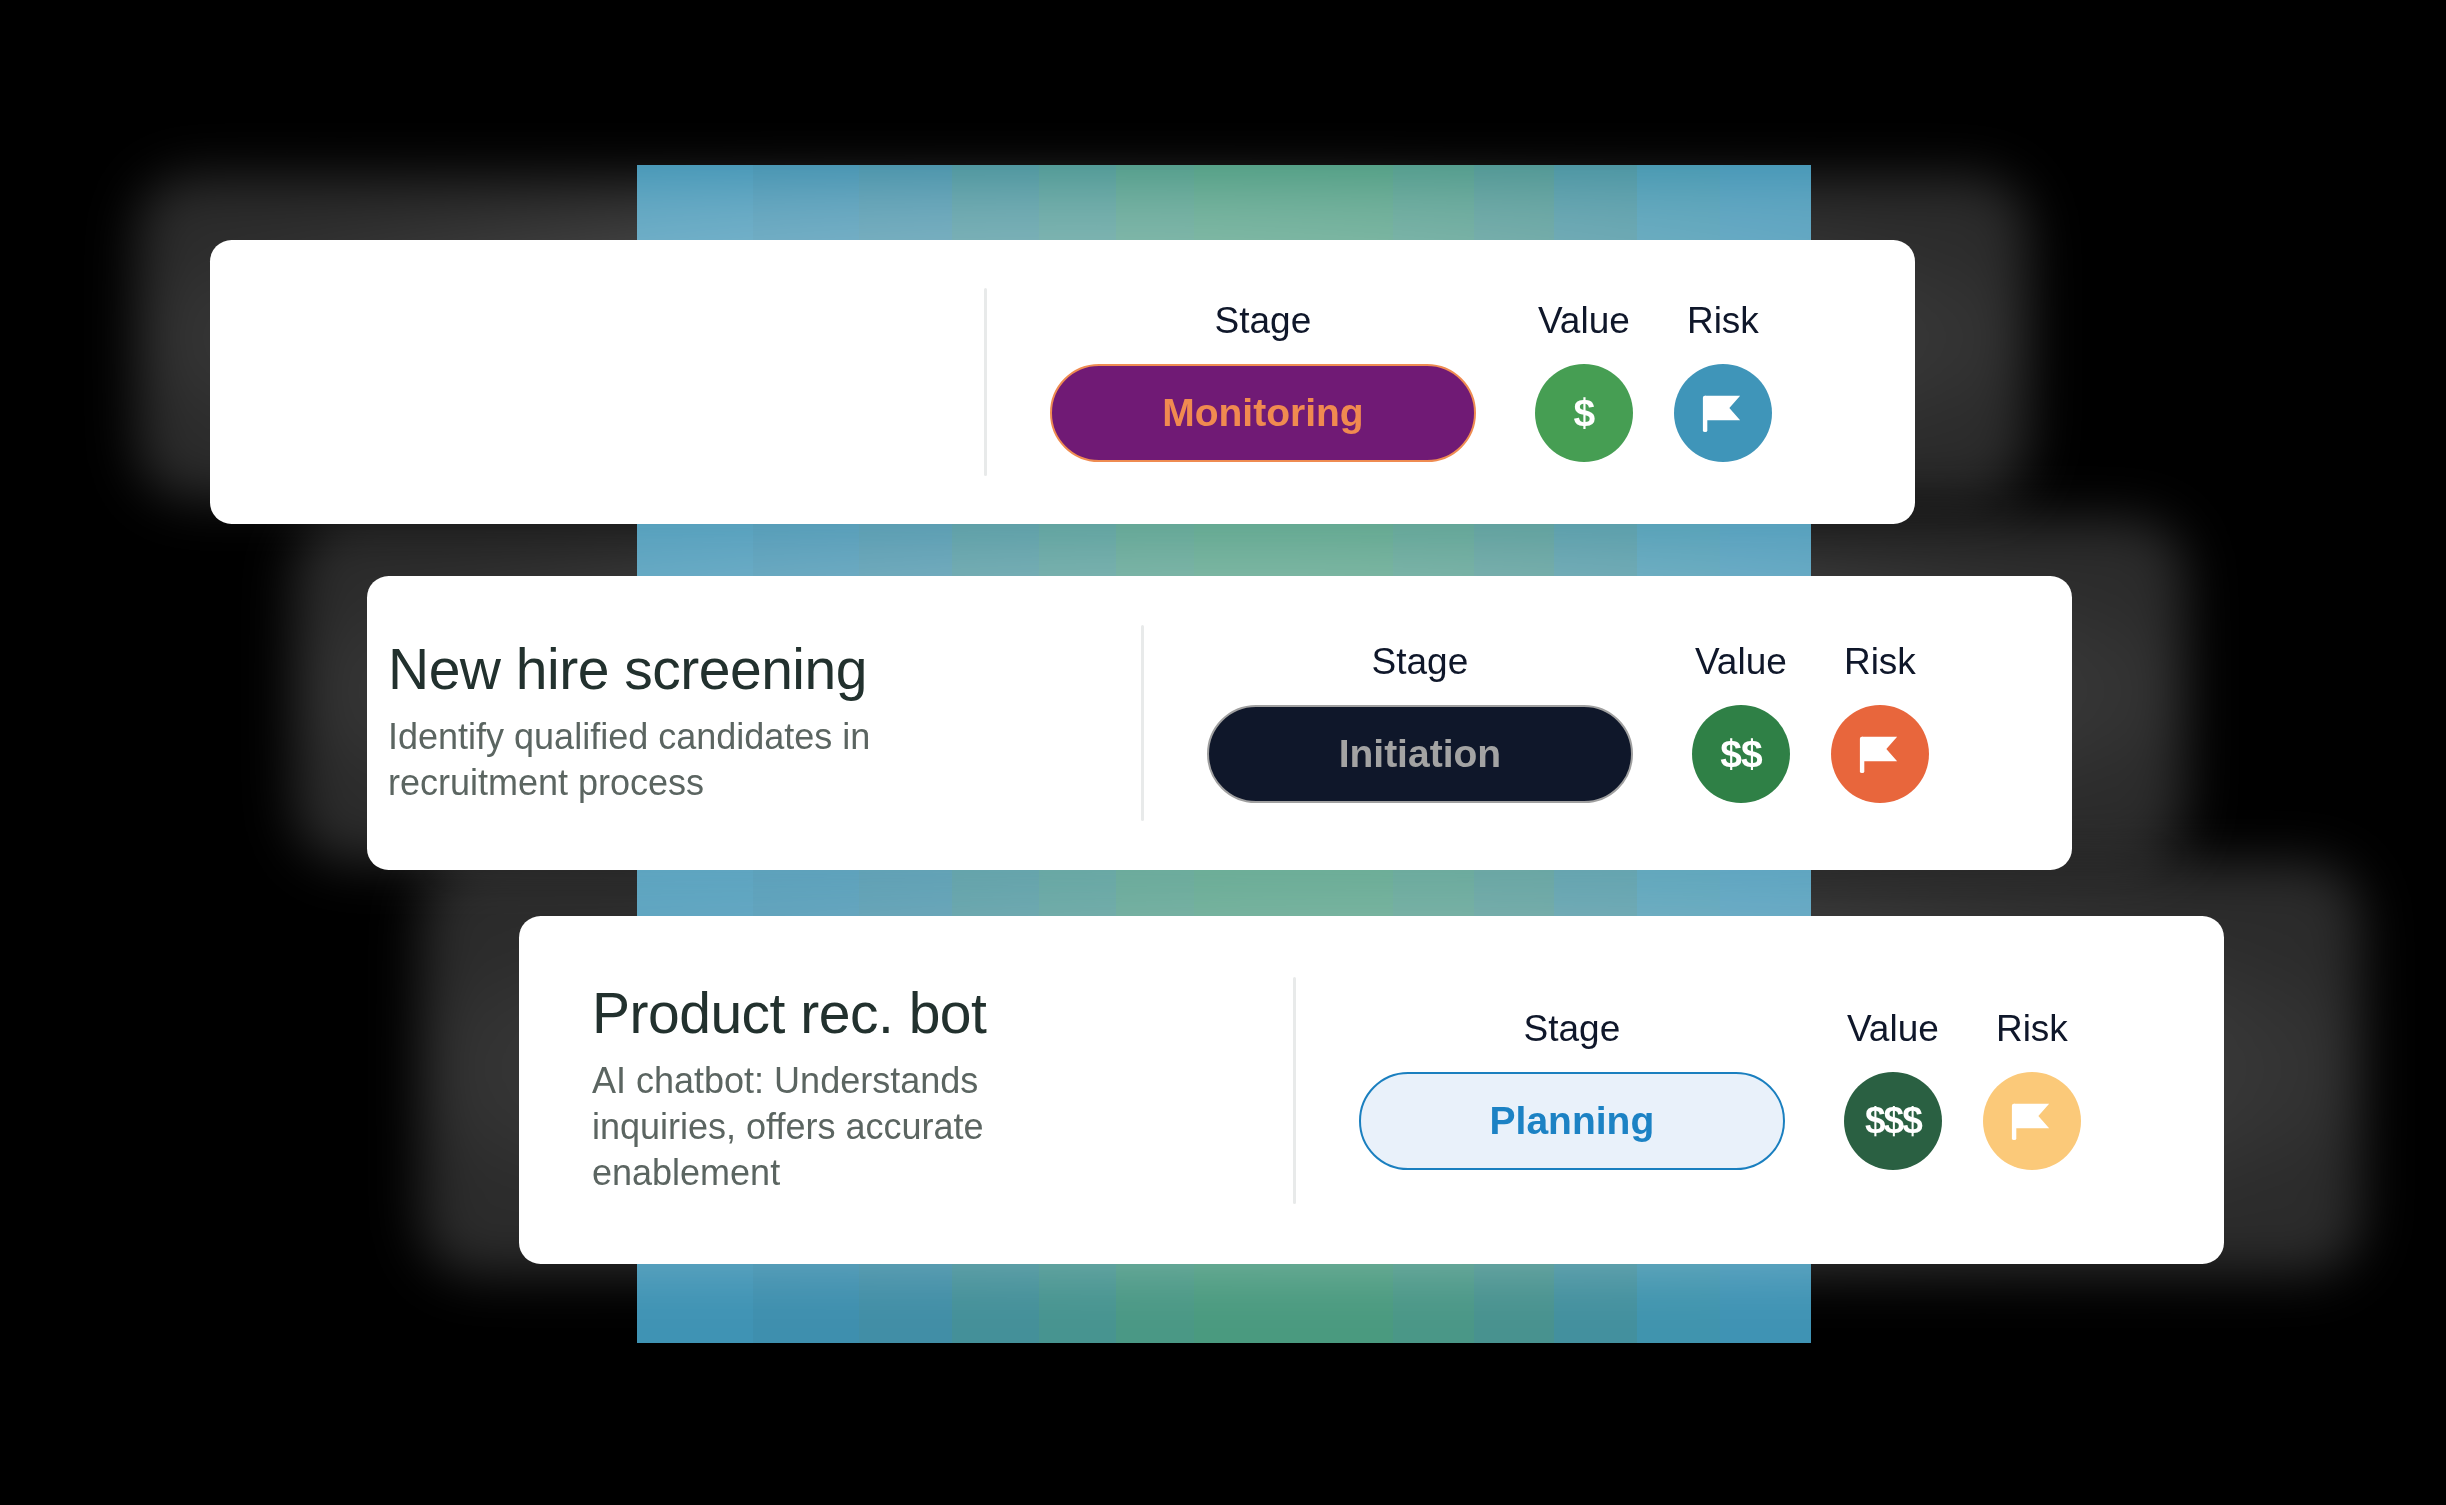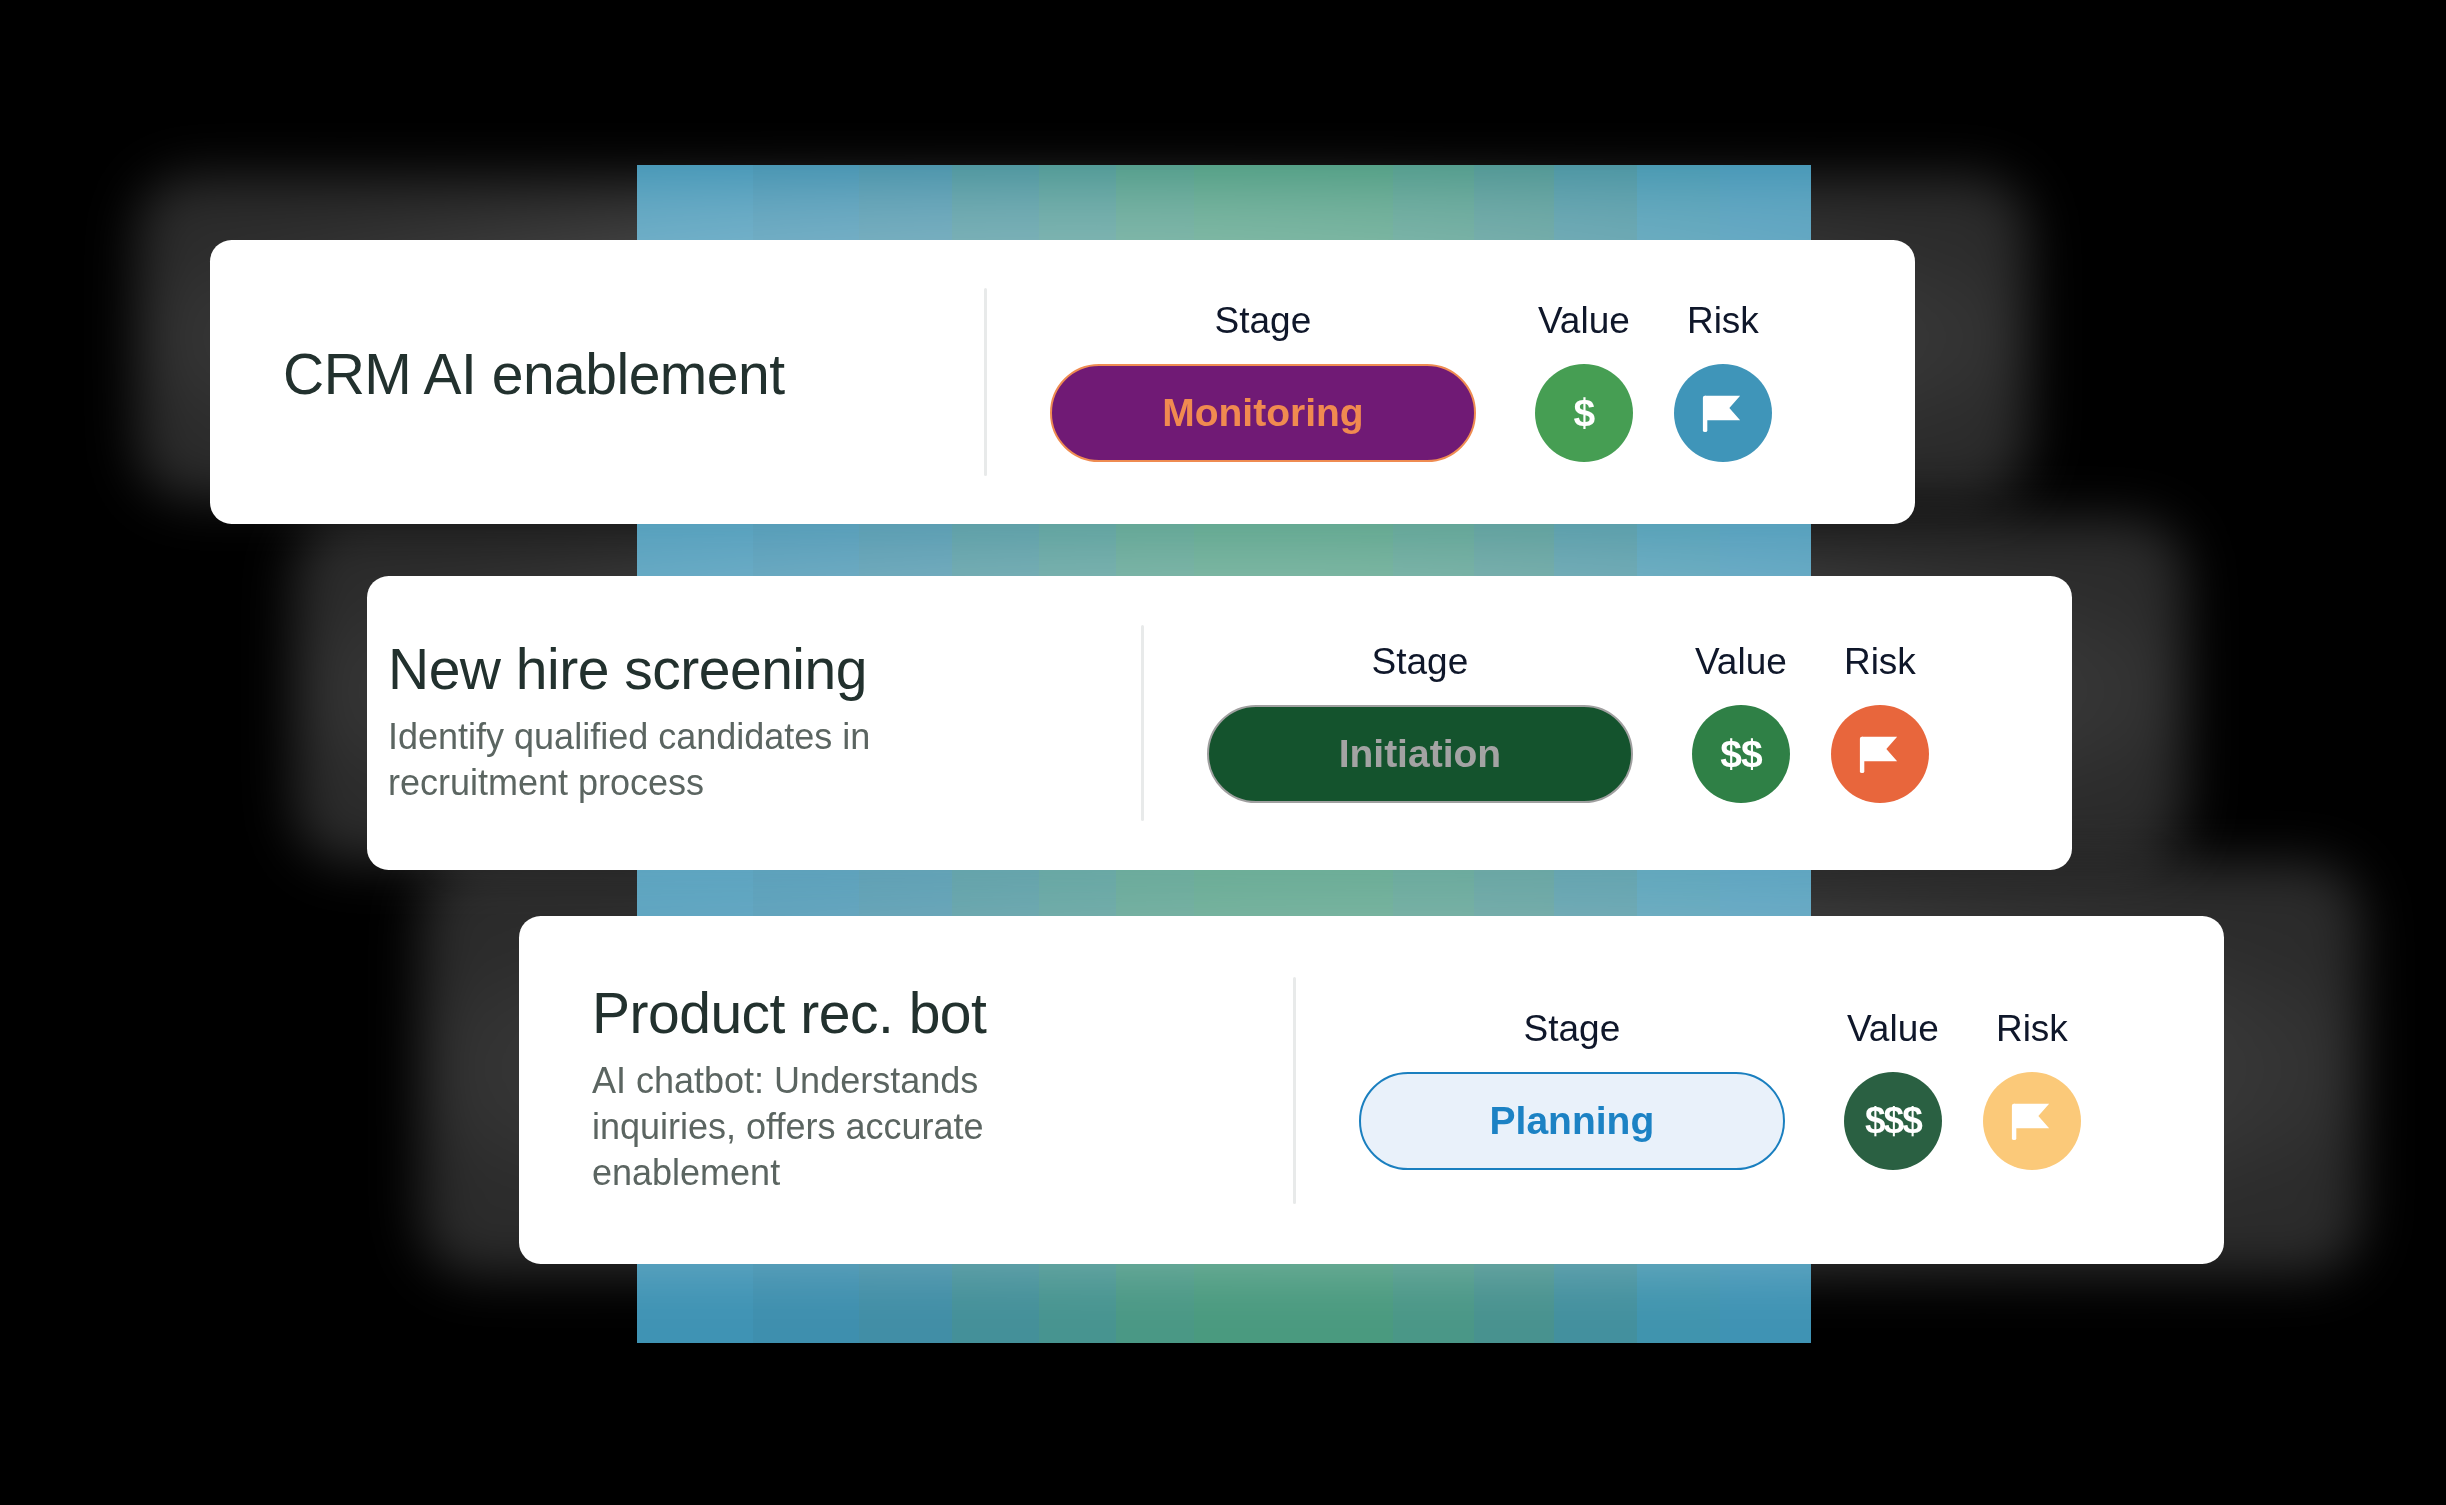--- a/index.html
+++ b/index.html
@@ -180,21 +180,20 @@
       <div class="bg-band" style="background: rgb(64, 148, 174); width: 7.08783%;"></div>
       <div class="bg-band" style="background: rgb(63, 147, 180); width: 7.70416%;"></div>
     </div>
 
   <div class="noise-shadow" style="left:137px; top:176px; width:1892px; height:323px;"></div>
   <div class="noise-shadow" style="left:294px; top:519px; width:1892px; height:343px;"></div>
   <div class="noise-shadow" style="left:421px; top:863px; width:1941px; height:412px;"></div>
 
   <div class="card" style="left:210px; top:240px; width:1705px; height:284px;">
     <div class="card-left" style="width:774px;">
-      <div class="card-title">CRM AI enablement</div>
     </div>
     <div class="divider" style="height:188px;"></div>
     <div class="card-right">
       <div class="metric">
         <div class="metric-label">Stage</div>
         <div class="stage-pill" style="border-color:#ef8c52; background:#701a75; color:#f08a50; min-width:426px;">Monitoring</div>
       </div>
       <div class="gap-stage-value"></div>
       <div class="metric">
         <div class="metric-label">Value</div>
@@ -215,21 +214,21 @@
 
   <div class="card" style="left:367px; top:576px; width:1705px; height:294px;">
     <div class="card-left" style="width:774px;padding-left:21px;">
       <div class="card-title">New hire screening</div>
       <div class="card-subtitle">Identify qualified candidates in recruitment process</div>
     </div>
     <div class="divider" style="height:196px;"></div>
     <div class="card-right">
       <div class="metric">
         <div class="metric-label">Stage</div>
-        <div class="stage-pill" style="border-color:#a0a0a0; background:#14532d; color:#a3a3a3; min-width:426px;">Initiation</div>
+        <div class="stage-pill" style="border-color:#a0a0a0; background:#0f172a; color:#a3a3a3; min-width:426px;">Initiation</div>
       </div>
       <div class="gap-stage-value"></div>
       <div class="metric">
         <div class="metric-label">Value</div>
         <div class="circle value v2" style="background:#2f8046;">$$</div>
       </div>
       <div class="gap-value-risk"></div>
       <div class="metric">
         <div class="metric-label">Risk</div>
         <div class="circle" style="background:#e8663c;">

